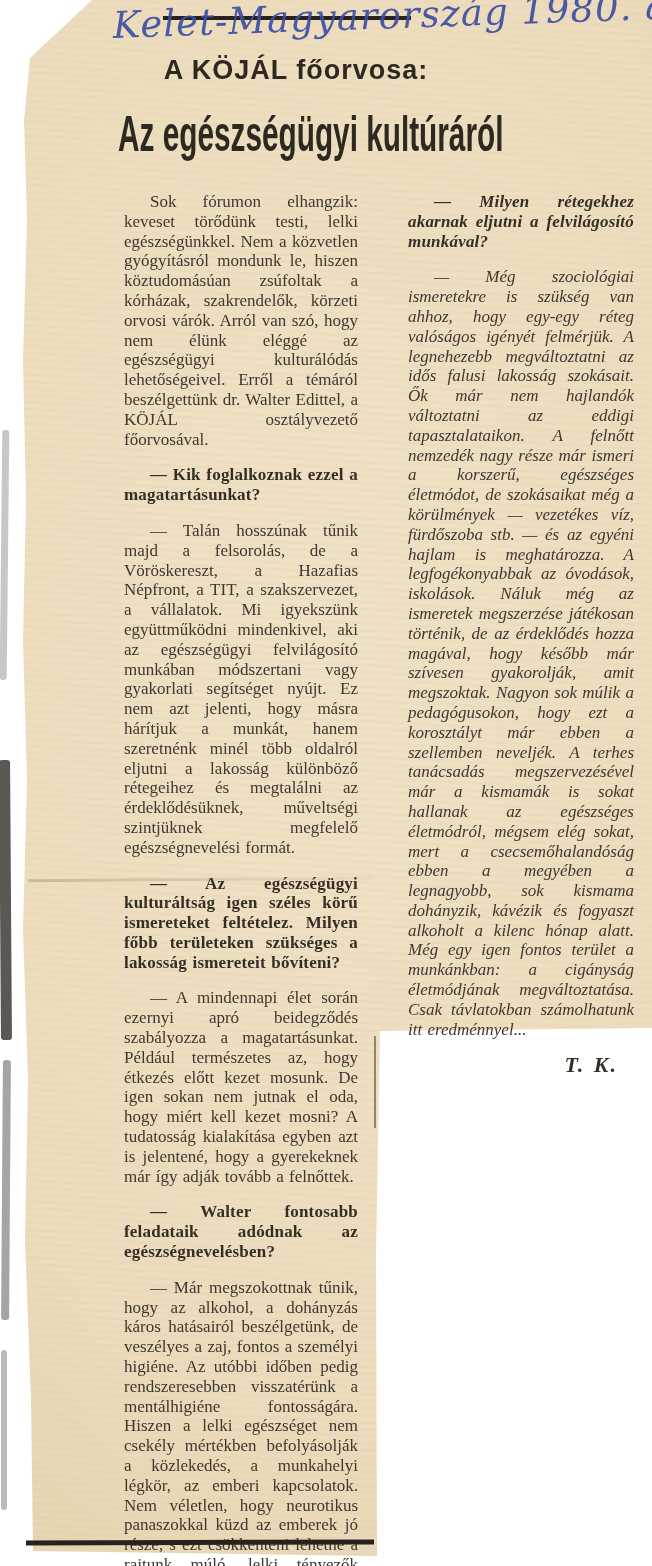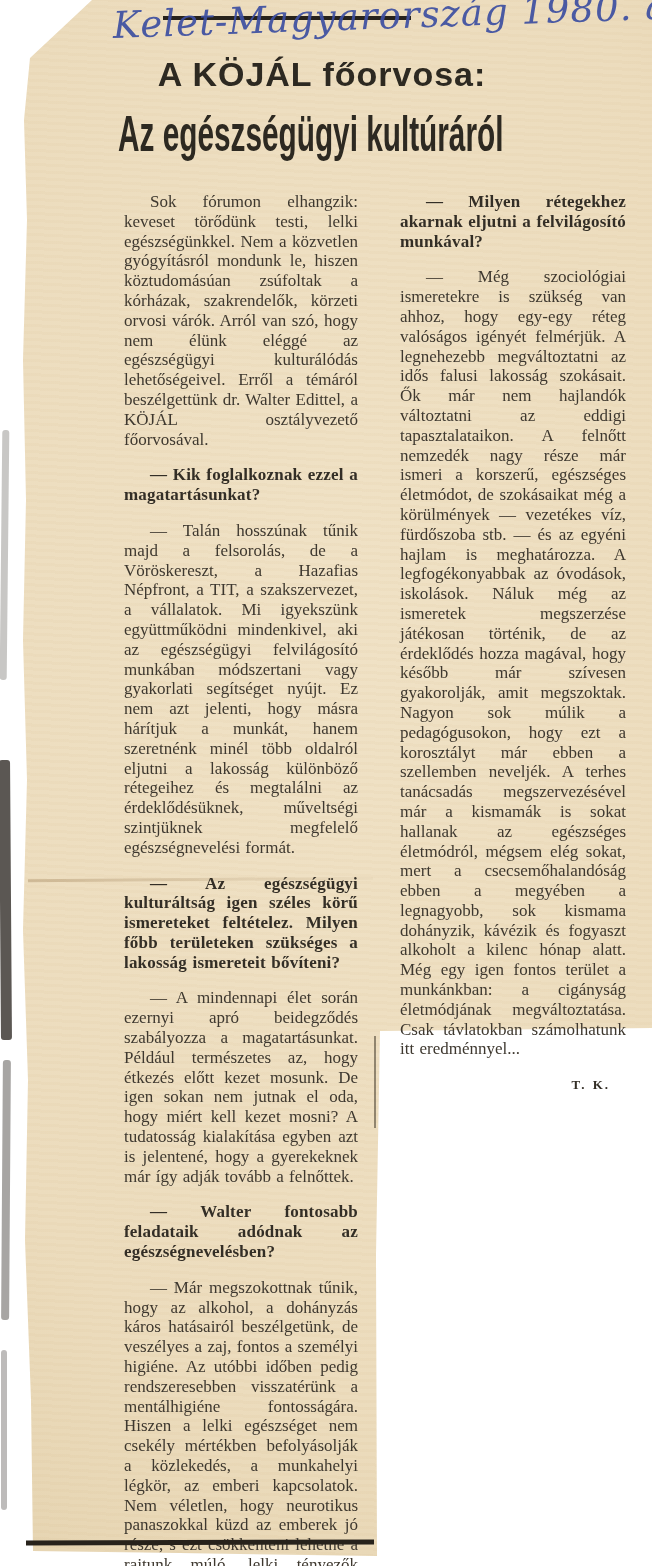--- a/index.html
+++ b/index.html
@@ -45,42 +45,42 @@
   .handwriting{
     position:absolute; left:112px; top:4px; width:540px;
     font-family:"DejaVu Serif", serif; font-style:italic;
     font-size:37px; letter-spacing:1px; white-space:nowrap;
     color:var(--handwriting-ink); transform:rotate(-2deg); transform-origin:left top;
     opacity:.92; z-index:5;
   }
   .kicker{
     position:absolute; left:0; top:55px; width:592px; text-align:center;
     font-family:"Liberation Sans", sans-serif; font-weight:bold;
-    font-size:34px; letter-spacing:1px; color:var(--headline-ink);padding-left:26px;
+    font-size:27px; letter-spacing:1px; color:var(--headline-ink);
   }
   .headline{position:absolute; left:0; top:106px; width:584px; text-align:center;}
   .headline span{
     display:inline-block; white-space:nowrap;
     font-family:"Liberation Sans", sans-serif; font-weight:bold;
     font-size:48px; letter-spacing:0; color:var(--headline-ink);
     transform:scale(0.62,1.04);
   }
   .col{
     position:absolute; top:176px; color:var(--ink);
     font-size:17px; line-height:19.8px; text-align:justify;
     hyphens:auto; -webkit-hyphens:auto; word-spacing:1px;
   }
   .col-left{left:108px; width:266px;}
-  .col-right{left:384px; width:258px;}
+  .col-right{left:392px; width:258px;font-style:italic;}
   .col p{margin:16px; text-indent:26px;}
   .col p + p{margin-top:11px;}
   .col p.q{font-weight:bold; color:#332e26; letter-spacing:.2px;}
   .signature{
     margin-top:14px; text-align:right; padding-right:16px;
-    font-weight:bold; font-size:13px; letter-spacing:2px; color:#332e26;
+    font-weight:bold; font-size:22px; letter-spacing:2px; color:#332e26;
     text-indent:0;
   }
 </style>
 </head>
 <body>
 
 <div class="page">
 
   <div class="shard s1"></div>
   <div class="shard s2"></div>

